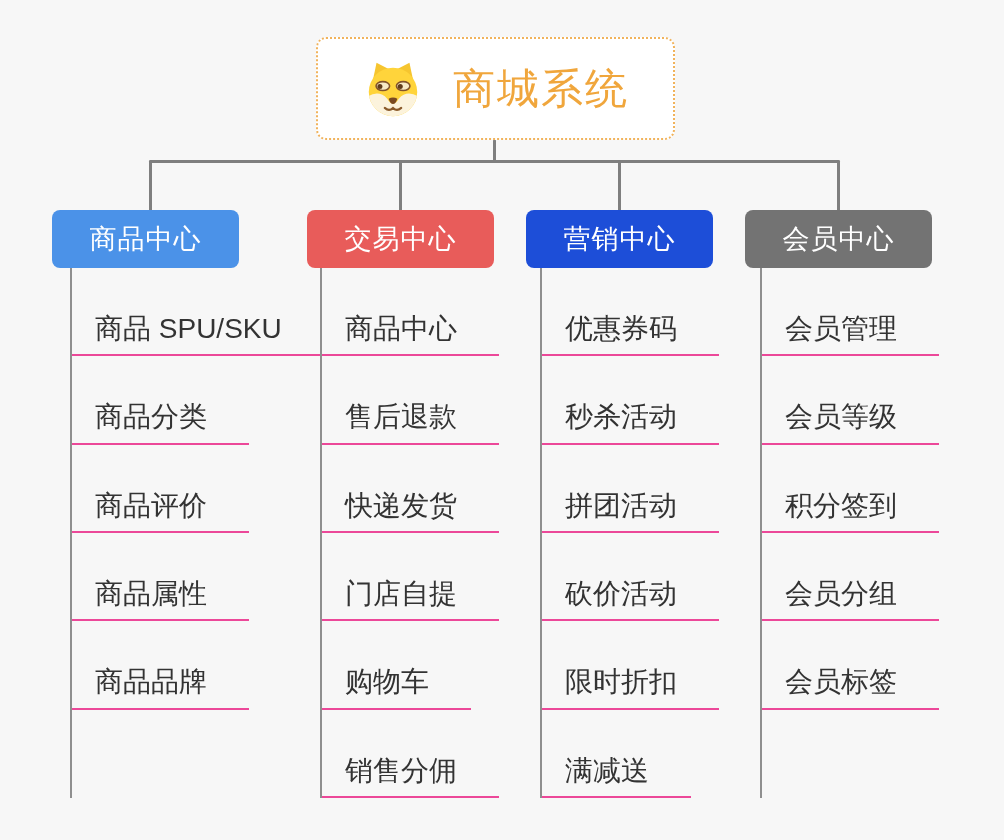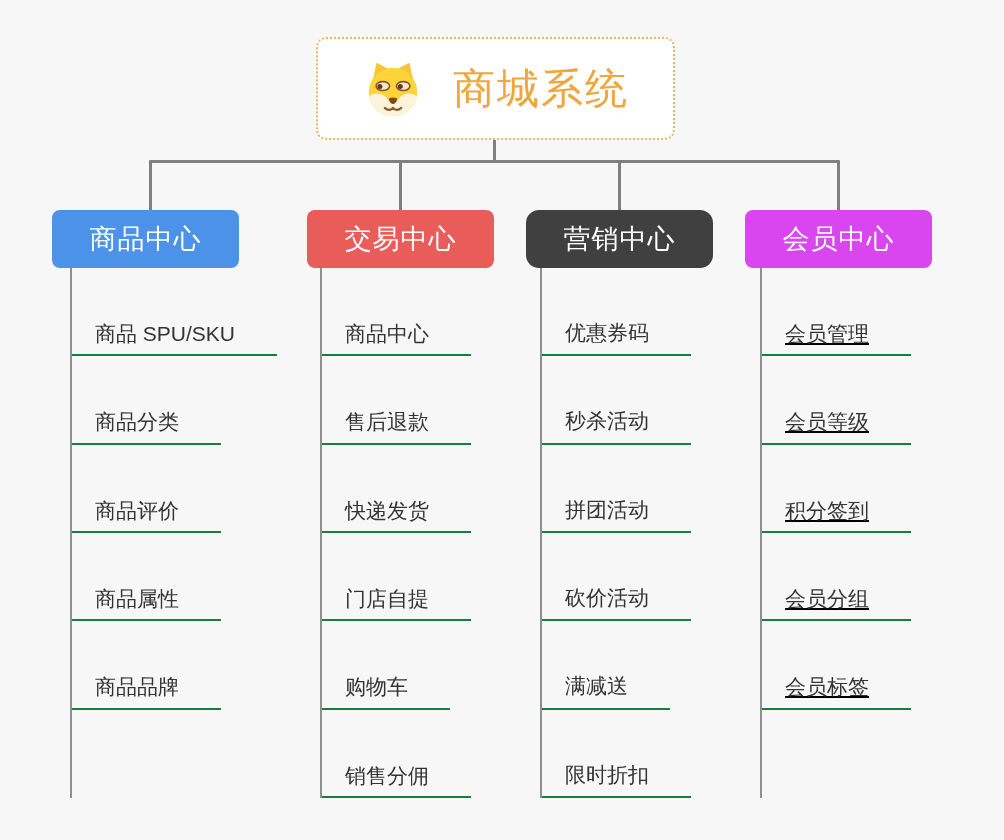--- a/index.html
+++ b/index.html
@@ -47,34 +47,34 @@
   .branch-pos-3 { left: 745px; }
 
   
   .leaf-col {
     position: absolute; top: 268px; height: 530px;
     display: flex; flex-direction: column; align-items: flex-start;
   }
   .col-pos-0 { left: 71px;  }
   .col-pos-1 { left: 321px; }
   .col-pos-2 { left: 541px; font-family: Liberation Serif, serif; }
-  .col-pos-3 { left: 761px; text-decoration: underline; }
+  .col-pos-3 { left: 761px; }
   .trunk {
     position: absolute; left: -1px; top: 0; width: 2px; height: 100%;
     background: #8f8f8f;
   }
   .leaf-slot {
     height: 88.33px;
     display: flex; align-items: flex-end;
   }
   .leaf {
     display: inline-block; white-space: nowrap;
     padding: 0 42px 7px 24px;
-    border-bottom: 2px solid #15803d;
-    font-size: 21px; color: #333333; line-height: 1.3;
+    border-bottom: 2px solid #ec4899;
+    font-size: 28px; color: #333333; line-height: 1.3;
     cursor: pointer;
   }
 </style>
 </head>
 <body>
 
 <div class="canvas">
 
   <div class="line root-trunk"></div>
   <div class="line h-rail"></div>
@@ -103,24 +103,24 @@
     </svg>
     <span class="root-title">商城系统</span>
   </div>
 
   <div class="branch-box branch-pos-0" style="background-color: rgb(75, 146, 232);">
       <span>商品中心</span>
     </div>
   <div class="branch-box branch-pos-1" style="background-color: rgb(232, 92, 90);">
       <span>交易中心</span>
     </div>
-  <div class="branch-box branch-pos-2" style="background-color: #404040; border-radius: 13px;">
+  <div class="branch-box branch-pos-2" style="background-color: #1d4ed8;">
       <span>营销中心</span>
     </div>
-  <div class="branch-box branch-pos-3" style="background-color: #d946ef; justify-content: center;">
+  <div class="branch-box branch-pos-3" style="background-color: #737373; justify-content: center;">
       <span>会员中心</span>
     </div>
 
   <div class="leaf-col col-pos-0">
     <div class="trunk"></div>
     <div class="leaf-slot">
         <div class="leaf">商品 SPU/SKU</div>
       </div>
     <div class="leaf-slot">
         <div class="leaf">商品分类</div>
@@ -166,25 +166,25 @@
     <div class="leaf-slot">
         <div class="leaf">秒杀活动</div>
       </div>
     <div class="leaf-slot">
         <div class="leaf">拼团活动</div>
       </div>
     <div class="leaf-slot">
         <div class="leaf">砍价活动</div>
       </div>
     <div class="leaf-slot">
+        <div class="leaf">限时折扣</div>
+      </div>
+    <div class="leaf-slot">
         <div class="leaf">满减送</div>
       </div>
-    <div class="leaf-slot">
-        <div class="leaf">限时折扣</div>
-      </div>
   </div>
 
   <div class="leaf-col col-pos-3">
     <div class="trunk"></div>
     <div class="leaf-slot">
         <div class="leaf">会员管理</div>
       </div>
     <div class="leaf-slot">
         <div class="leaf">会员等级</div>
       </div>

